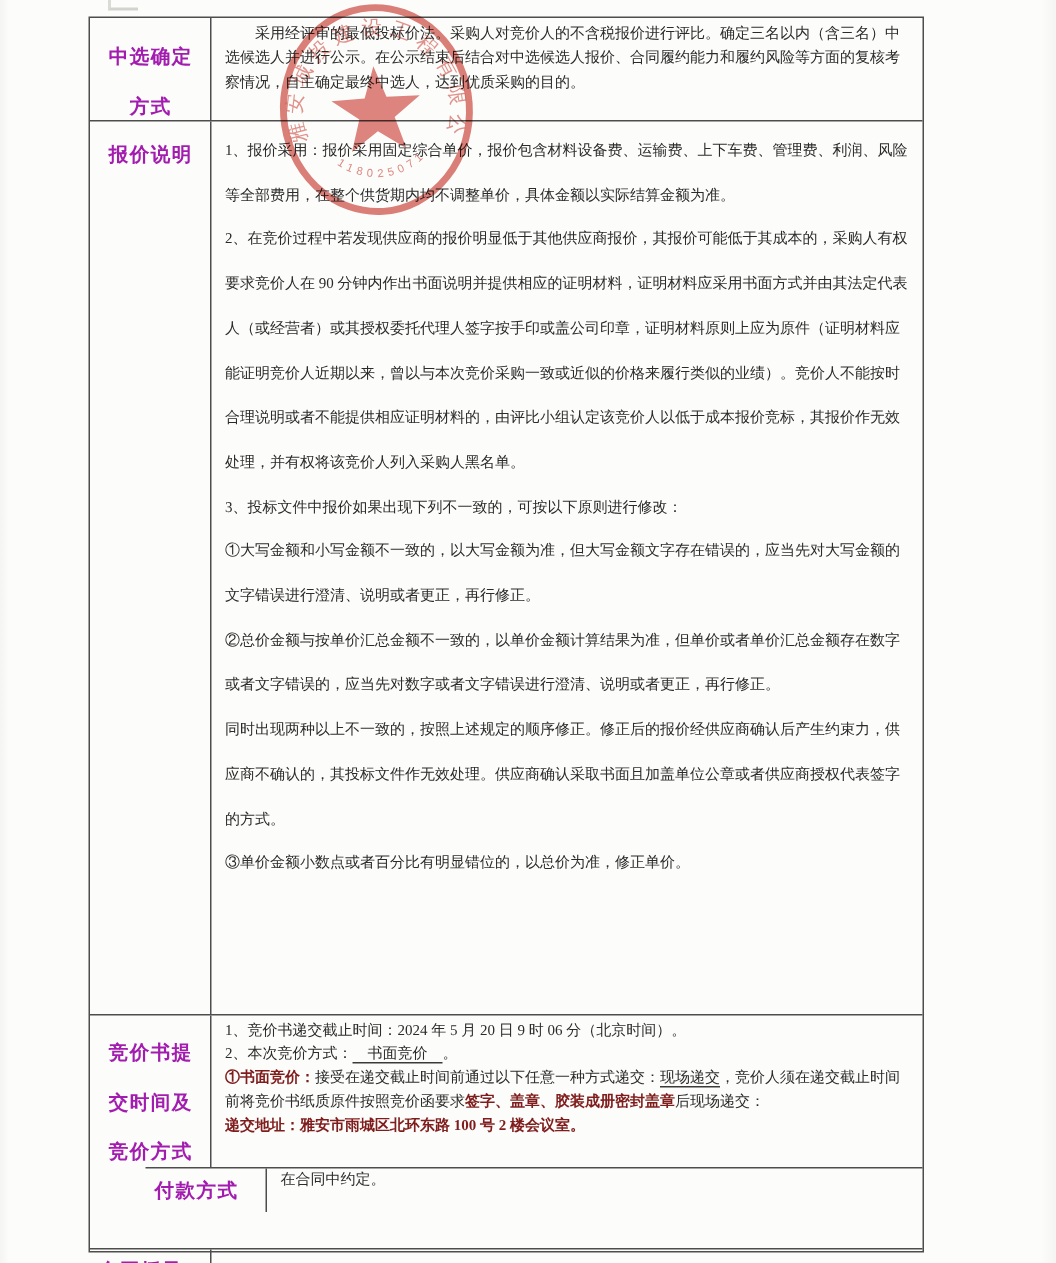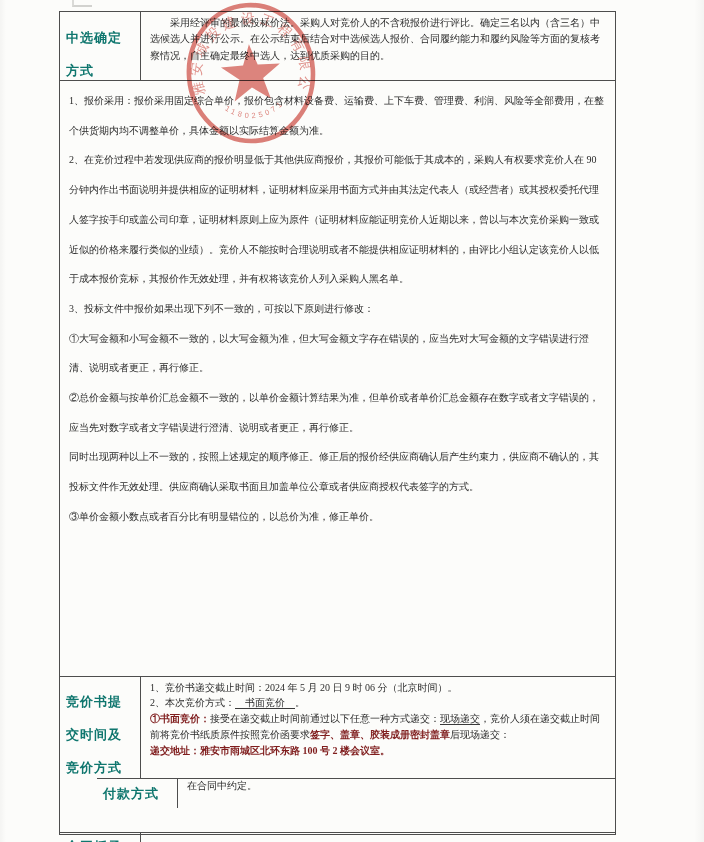--- a/index.html
+++ b/index.html
@@ -20,22 +20,22 @@
   .doc-table{
     position:absolute;left:59px;top:11px;width:557px;height:824px;
     border:1.6px solid #4d4d4d;box-sizing:border-box;background:transparent;
   }
   .row{display:flex;box-sizing:border-box;}
   .row + .row{border-top:1.5px solid #4d4d4d;}
   .label-cell{
     width:81px;min-width:81px;box-sizing:border-box;
     border-right:1.5px solid #4d4d4d;
     font-family:"Liberation Sans","DejaVu Sans",sans-serif;
-    font-weight:bold;font-size:13px;color:#0f766e;letter-spacing:1px;
-    padding-left:6px;padding-right:5px;
+    font-weight:bold;font-size:13px;color:#a21caf;letter-spacing:1px;
+    padding-left:6px;padding-right:5px;text-align:center;
   }
   .content-cell{
     flex:1;box-sizing:border-box;
     padding-left:9px;padding-right:10px;
     font-size:10px;color:#2b2b2b;
   }
   .content-cell p{margin:0;}
 
   
   .row-1{height:68px;}
@@ -83,20 +83,21 @@
 <div class="doc-table">
 
   <div class="row row-1">
     <div class="label-cell">中选确定方式</div>
     <div class="content-cell">
       <p>采用经评审的最低投标价法。采购人对竞价人的不含税报价进行评比。确定三名以内（含三名）中选候选人并进行公示。在公示结束后结合对中选候选人报价、合同履约能力和履约风险等方面的复核考察情况，自主确定最终中选人，达到优质采购的目的。</p>
     </div>
   </div>
 
   <div class="row row-2">
+    <div class="label-cell">报价说明</div>
     <div class="content-cell">
       <p>1、报价采用：报价采用固定综合单价，报价包含材料设备费、运输费、上下车费、管理费、利润、风险等全部费用，在整个供货期内均不调整单价，具体金额以实际结算金额为准。</p>
       <p>2、在竞价过程中若发现供应商的报价明显低于其他供应商报价，其报价可能低于其成本的，采购人有权要求竞价人在 90 分钟内作出书面说明并提供相应的证明材料，证明材料应采用书面方式并由其法定代表人（或经营者）或其授权委托代理人签字按手印或盖公司印章，证明材料原则上应为原件（证明材料应能证明竞价人近期以来，曾以与本次竞价采购一致或近似的价格来履行类似的业绩）。竞价人不能按时合理说明或者不能提供相应证明材料的，由评比小组认定该竞价人以低于成本报价竞标，其报价作无效处理，并有权将该竞价人列入采购人黑名单。</p>
       <p>3、投标文件中报价如果出现下列不一致的，可按以下原则进行修改：</p>
       <p>①大写金额和小写金额不一致的，以大写金额为准，但大写金额文字存在错误的，应当先对大写金额的文字错误进行澄清、说明或者更正，再行修正。</p>
       <p>②总价金额与按单价汇总金额不一致的，以单价金额计算结果为准，但单价或者单价汇总金额存在数字或者文字错误的，应当先对数字或者文字错误进行澄清、说明或者更正，再行修正。</p>
       <p>同时出现两种以上不一致的，按照上述规定的顺序修正。修正后的报价经供应商确认后产生约束力，供应商不确认的，其投标文件作无效处理。供应商确认采取书面且加盖单位公章或者供应商授权代表签字的方式。</p>
       <p>③单价金额小数点或者百分比有明显错位的，以总价为准，修正单价。</p>
     </div>
   </div>

